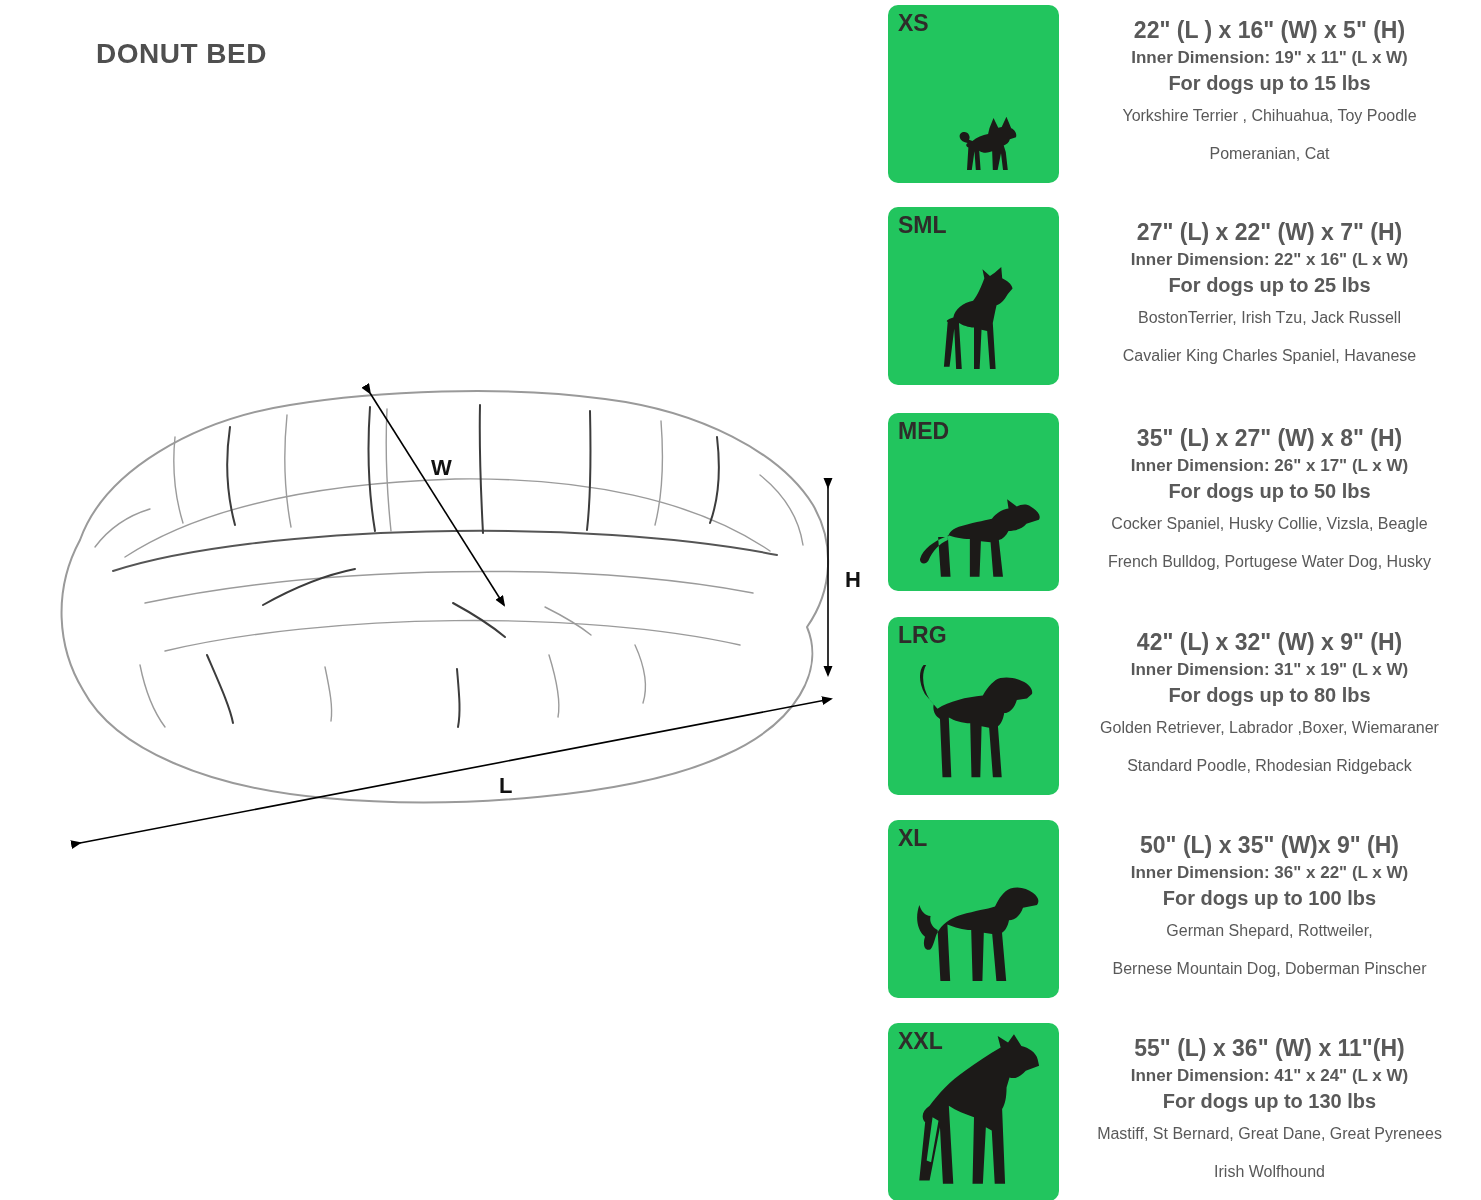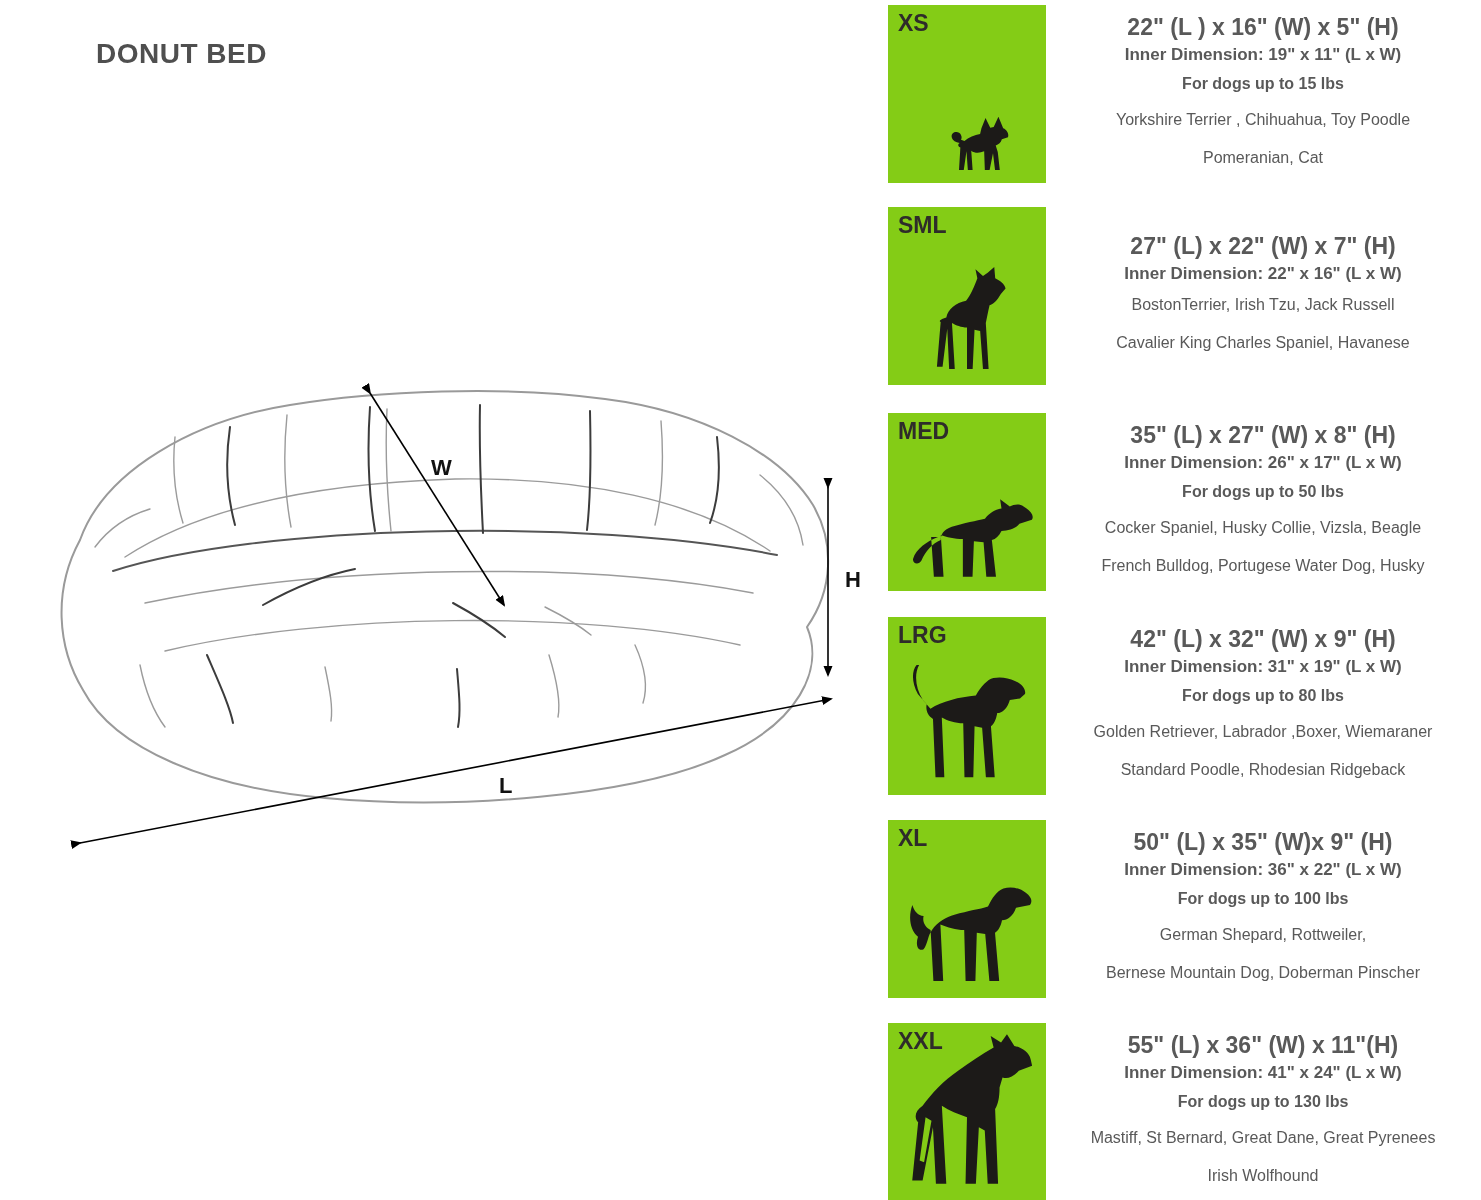--- a/index.html
+++ b/index.html
@@ -10,41 +10,41 @@
   }
   .page-title{
     position:absolute;left:88px;top:30px;margin:8px;
     font-size:28px;font-weight:bold;color:#4f4f4f;letter-spacing:0.5px;
   }
   .bed-figure{position:absolute;left:25px;top:355px;}
 
   
   .size-row{position:absolute;left:888px;width:586px;height:178px;display:flex;}
   .dog-box{
-    width:158px;height:178px;background:#84cc16;position:relative;flex:none;
+    width:171px;height:178px;background:#22c55e;position:relative;flex:none;border-radius:10px;
   }
   .size-label{
     position:absolute;top:5px;left:10px;
     font-size:23px;font-weight:bold;color:#2e2c2a;
   }
   .dog{position:absolute;left:50%;transform:translateX(-50%);fill:#1c1a18;}
   .dog-xs {width:68px;height:64px;bottom:8px;left:56%;}
   .dog-sml{width:94px;height:112px;bottom:7px;}
   .dog-med{width:138px;height:102px;bottom:6px;}
   .dog-lrg{width:126px;height:146px;bottom:6px;}
   .dog-xl {width:140px;height:138px;bottom:6px;}
   .dog-xxl{width:148px;height:166px;bottom:4px;}
 
   .size-info{
     flex:1;display:flex;flex-direction:column;justify-content:center;
     text-align:center;color:#595959;padding-left:6px;
   }
   .dims  {font-size:23px;font-weight:bold;margin:2px 0;}
   .inner {font-size:17px;font-weight:bold;margin:2px 0;}
-  .weight{font-size:16px;font-weight:bold;margin:8px 0;}
+  .weight{font-size:20px;font-weight:bold;margin:2px 0;}
   .breeds{font-size:16px;margin:10px 0;}
 
   
   .outline{fill:#ffffff;stroke:#9a9a9a;stroke-width:2;}
   .seam{fill:none;stroke:#555555;stroke-width:2;stroke-linecap:round;}
   .crease{fill:none;stroke:#3c3c3c;stroke-width:2;stroke-linecap:round;}
   .crease-light{fill:none;stroke:#9b9b9b;stroke-width:1.4;stroke-linecap:round;}
   .dim-line{stroke:#000000;stroke-width:1.6;fill:none;}
   .dim-label{font-family:"Liberation Sans","DejaVu Sans",sans-serif;font-size:22px;font-weight:bold;fill:#111111;}
 </style>
@@ -135,20 +135,21 @@
       <path d="M28,46 C30,38 38,33 49,31 C54,26 58,18 61,11 L59,3 L67,9 L72,6 L79,1 L80,11
                C85,13 90,16 91,20 L86,25 C82,31 78,34 74,35 C72,42 71,47 70,51
                L73,92 L67,92 L64,58 L58,57 L56,92 L50,92 L50,55
                C44,55 38,53 34,51 L37,92 L31,92 L29,56 L24,90 L18,90 L22,50
                C19,49 24,47 28,46 Z"></path>
     </svg>
   </div>
   <div class="size-info">
     <div class="dims">27" (L) x 22" (W) x 7" (H)</div>
     <div class="inner">Inner Dimension: 22" x 16" (L x W)</div>
+    <div class="weight">For dogs up to 25 lbs</div>
     <div class="breeds">BostonTerrier, Irish Tzu,  Jack Russell</div>
     <div class="breeds">Cavalier King Charles Spaniel, Havanese</div>
   </div>
 </div>
 
 <div class="size-row" style="top:413px">
   <div class="dog-box">
     <span class="size-label">MED</span>
     <svg class="dog dog-med" viewBox="0 0 100 100" preserveAspectRatio="none">
       <path d="M29,53 C21,57 13,65 11,74 C10,79 15,81 17,76 C20,67 25,59 31,56

